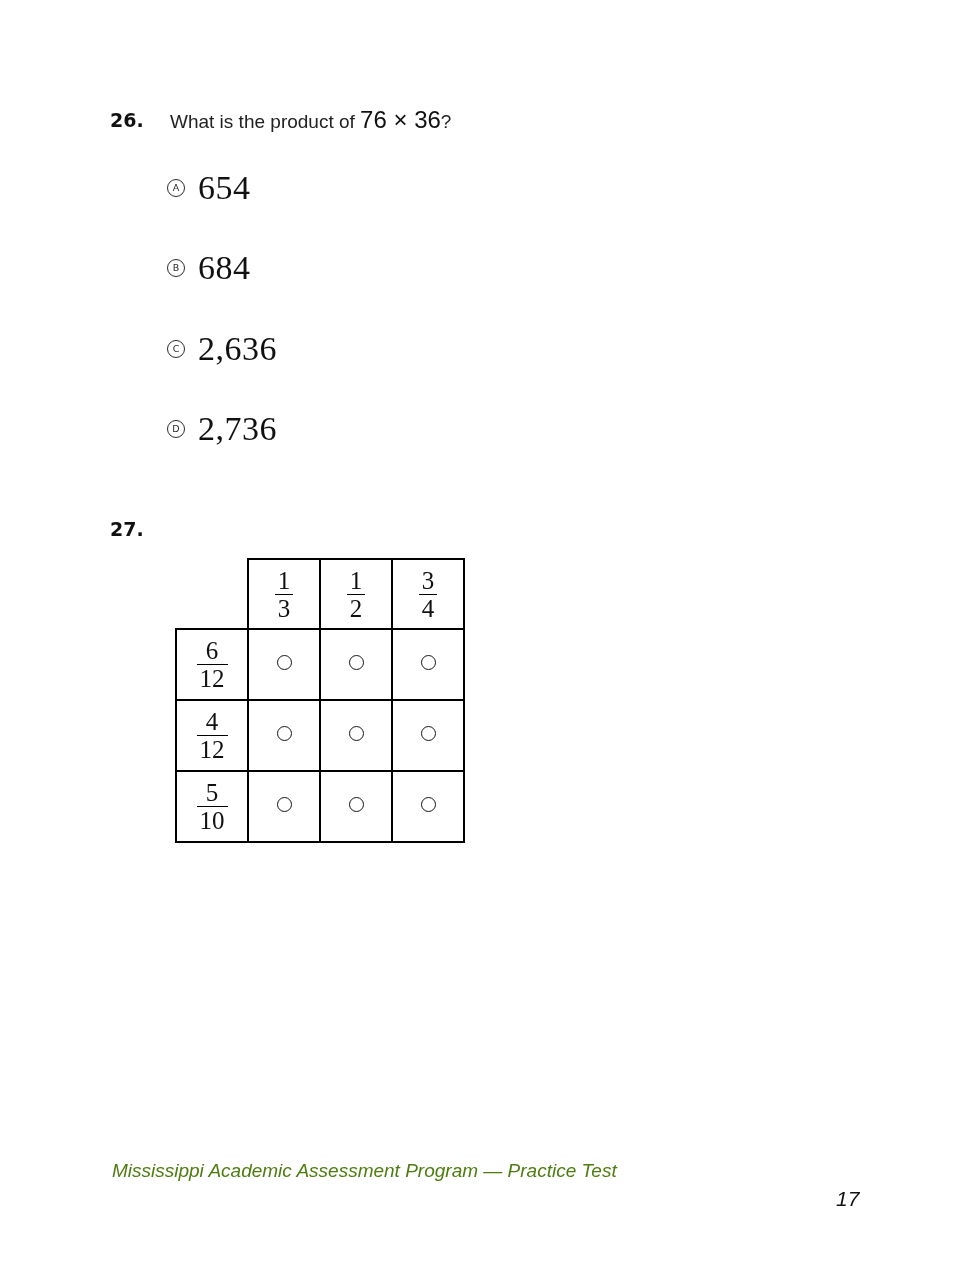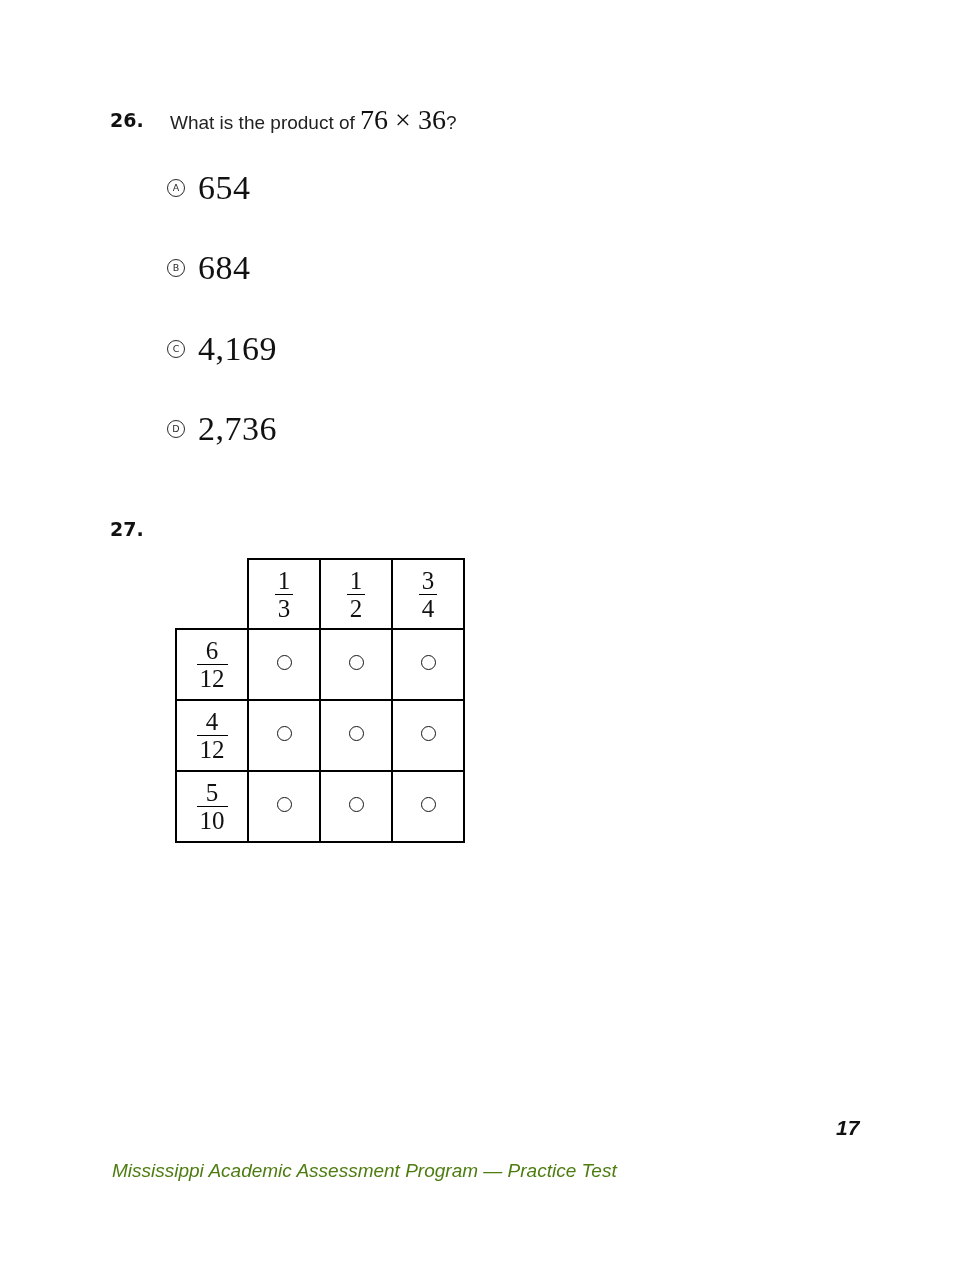--- a/index.html
+++ b/index.html
@@ -17,22 +17,22 @@
     font-family:"DejaVu Sans",sans-serif;
     font-weight:bold;font-size:19px;line-height:28px;
     color:#111;
   }
   .q-prompt{
     position:absolute;left:170px;
     font-size:19px;line-height:28px;color:#222;
     white-space:nowrap;
   }
   .math-inline{
-    font-family:Liberation Serif, serif;
-    font-size:28px;color:#111;
+    font-family:Liberation Sans, sans-serif;
+    font-size:24px;color:#111;
   }
   
   .option{
     position:absolute;left:167px;height:30px;
     display:flex;align-items:center;gap:13px;
   }
   .choice-circle{
     width:18px;height:18px;box-sizing:border-box;
     border:1.3px solid #2a2a2a;border-radius:50%;
     display:inline-flex;align-items:center;justify-content:center;
@@ -79,22 +79,22 @@
   .q26-prompt{top:106px;}
   .q27-number{top:515px;}
   .q27-prompt{top:515px;}
   
   .footer-text{
     position:absolute;left:112px;top:1160px;
     font-style:italic;font-size:19px;color:#4d7c0f;
     white-space:nowrap;
   }
   .page-number{
-    position:absolute;left:836px;top:1116px;
-    font-style:italic;font-weight:bold;font-size:21px;color:#111;
+    position:absolute;left:836px;top:1187px;
+    font-style:italic;font-weight:normal;font-size:21px;color:#111;
   }
 </style>
 </head>
 <body>
 
 <div class="page">
 
   <div class="q-number q26-number">26.</div>
   <div class="q-prompt q26-prompt"><span>What is the product of </span><span class="math-inline">76 × 36</span><span>?</span></div>
 
@@ -107,21 +107,21 @@
   <div class="option opt-b">
     <span class="choice-circle">
         <span>B</span>
       </span>
     <span class="option-value">684</span>
   </div>
   <div class="option opt-c">
     <span class="choice-circle">
         <span>C</span>
       </span>
-    <span class="option-value">4,169</span>
+    <span class="option-value">2,636</span>
   </div>
   <div class="option opt-d">
     <span class="choice-circle">
         <span>D</span>
       </span>
     <span class="option-value">2,736</span>
   </div>
 
   <div class="q-number q27-number">27.</div>
 

